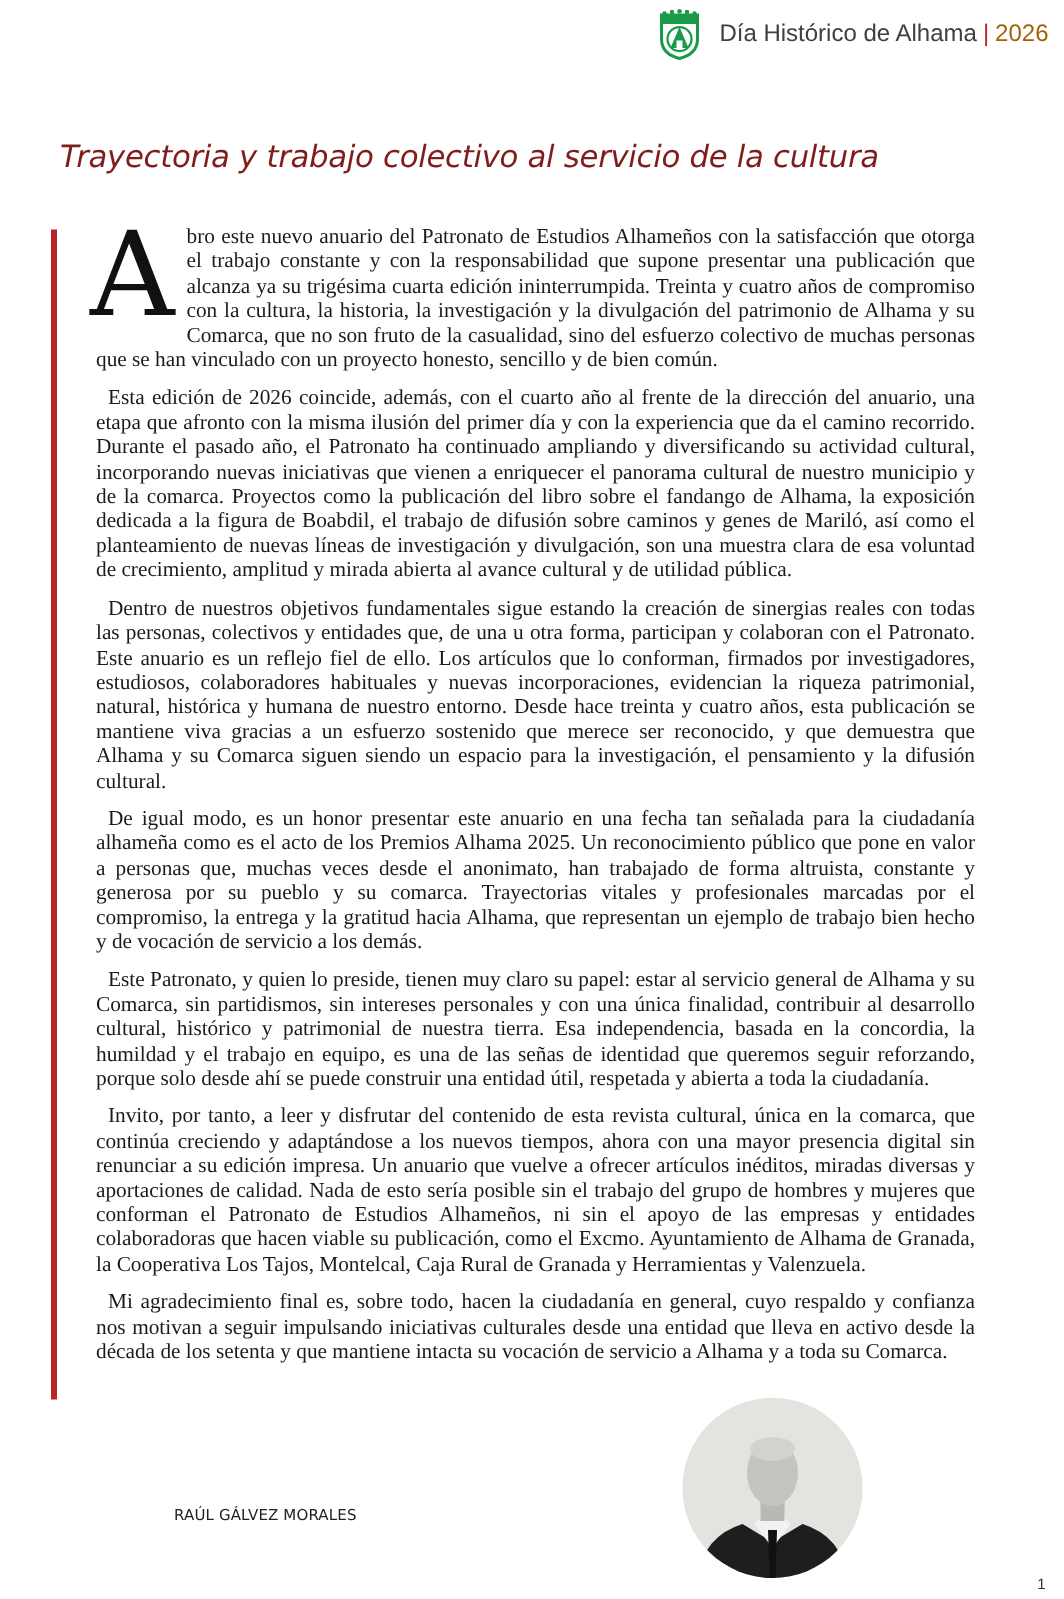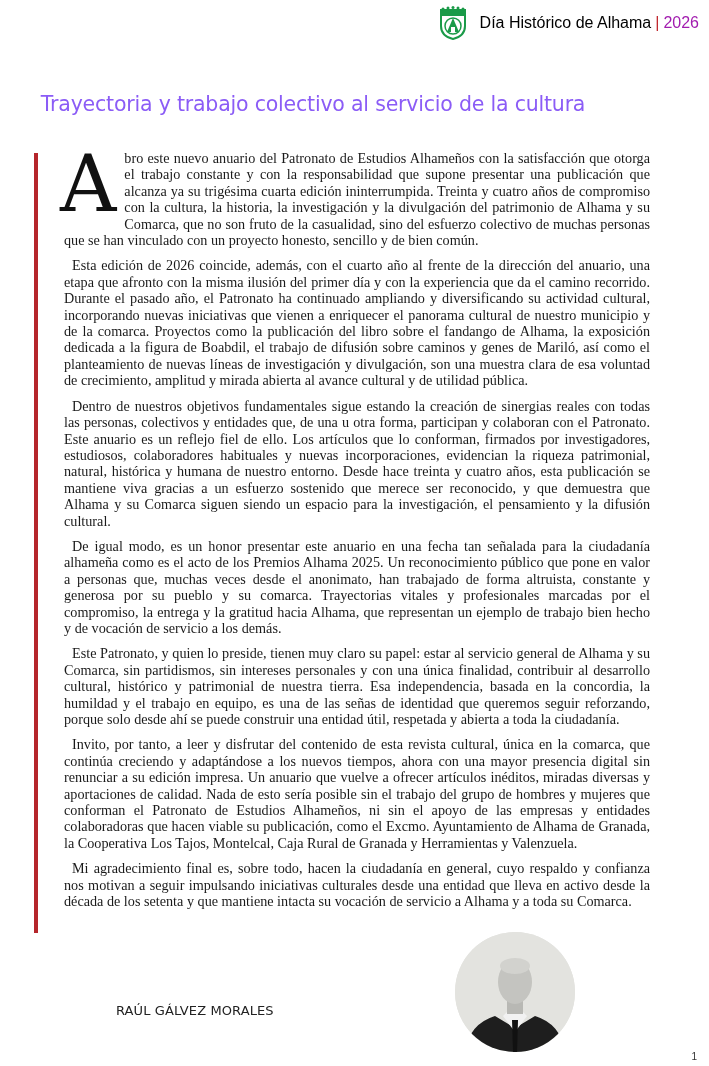--- a/index.html
+++ b/index.html
@@ -1,28 +1,28 @@
 <!DOCTYPE html>
 <html><head>
 <meta charset="utf-8">
 <style>
   html, body { margin: 0; padding: 0; background: #ffffff; }
   body { width: 709px; height: 1066px; position: relative; overflow: hidden; }
   .header { position: absolute; top: 6px; right: 10px; height: 34px; display: flex; align-items: center; }
   .logo { width: 34px; height: 34px; margin-right: 10px; }
-  .header-title { font-family: "Liberation Sans", sans-serif; font-size: 16px; color: #000000; }
+  .header-title { font-family: "Liberation Sans", sans-serif; font-size: 16px; color: #404040; }
   .header-sep { font-family: "Liberation Sans", sans-serif; font-size: 16px; color: #c1272d; margin: 0 4px; }
-  .header-year { font-family: "Liberation Sans", sans-serif; font-size: 16px; color: #a21caf; }
-  .title { position: absolute; top: 92px; left: 0; width: 626px; text-align: center; font-family: "DejaVu Sans", sans-serif; font-size: 20.5px; color: #8b5cf6; letter-spacing: -0.2px; }
+  .header-year { font-family: "Liberation Sans", sans-serif; font-size: 16px; color: #a16207; }
+  .title { position: absolute; top: 92px; left: 0; width: 626px; text-align: center; font-family: "DejaVu Sans", sans-serif; font-size: 20.5px; color: #7f1d1d; letter-spacing: -0.2px; font-style: italic; }
   .redbar { position: absolute; left: 34px; top: 153px; width: 4px; height: 780px; background: #b5262b; }
   .body { position: absolute; left: 64px; top: 150px; width: 586px; font-family: "Liberation Serif", serif; font-size: 14.2px; line-height: 16.4px; color: #1a1a1a; text-align: justify; hyphens: auto; }
   .body p { margin: 0 0 9px 0; text-indent: 8px; }
   .body p.first { text-indent: 0; }
   .dropcap { float: left; font-family: "DejaVu Serif", serif; font-size: 78px; line-height: 60px; height: 62px; margin: 4px 8px 0 -4px; color: #111; }
-  .sig { position: absolute; left: 116px; top: 1003px; font-family: "DejaVu Sans", sans-serif; font-size: 13px; line-height: 15.5px; color: #222; letter-spacing: 0.1px; }
+  .sig { position: absolute; left: 116px; top: 1003px; font-family: "DejaVu Sans", sans-serif; font-size: 10px; line-height: 15.5px; color: #222; letter-spacing: 0.1px; }
   .photo { position: absolute; left: 455px; top: 932px; width: 120px; height: 120px; border-radius: 50%; background: #e4e4e0; overflow: hidden; }
   .pagenum { position: absolute; right: 12px; bottom: 4px; font-family: "Liberation Sans", sans-serif; font-size: 10px; color: #333; }
 </style>
 </head>
 <body>
 
 <div class="header">
   <svg class="logo" viewBox="0 0 34 34">
     <rect x="4" y="3" width="26" height="5" fill="#1a9a48"></rect>
     <circle cx="7" cy="3" r="1.5" fill="#1a9a48"></circle>

